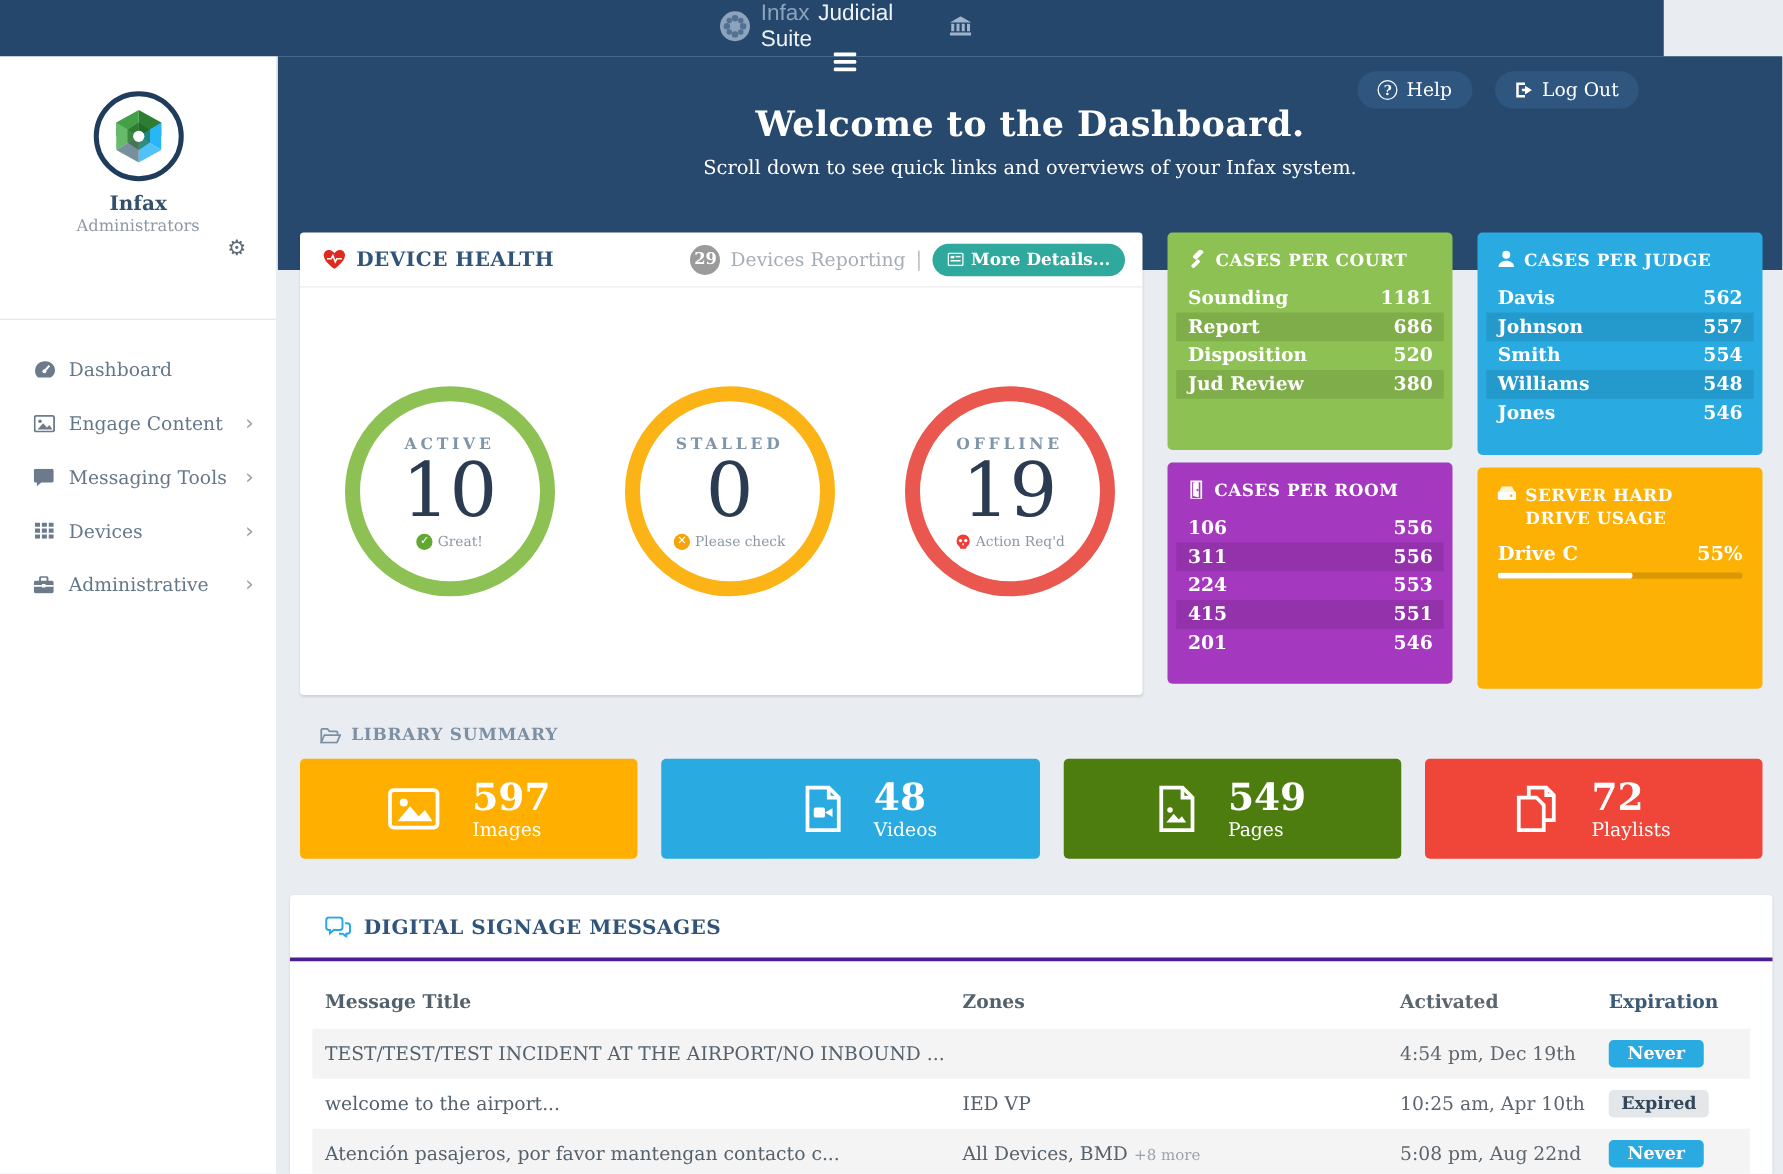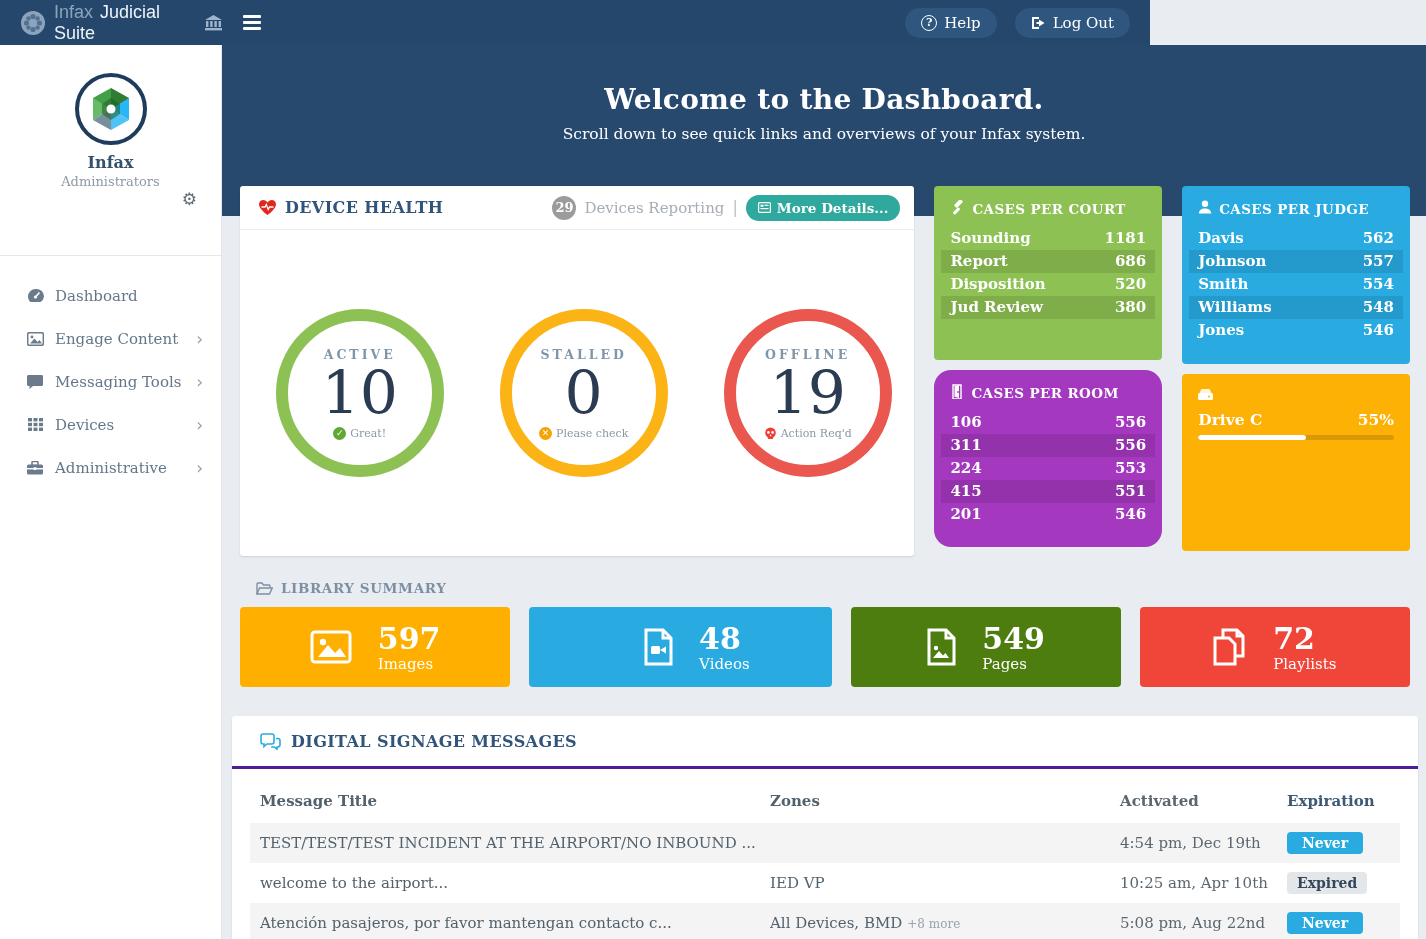--- a/index.html
+++ b/index.html
@@ -1,20 +1,20 @@
 <!DOCTYPE html>
 <html><head>
 <meta charset="utf-8">
 <style>
   * { margin:0; padding:0; box-sizing:border-box; }
   html,body { width:1426px; height:939px; overflow:hidden; }
   body { font-family:"DejaVu Serif", serif; background:#e9edf2; position:relative; }
 
   
-  .navbar { position:absolute; top:0; left:0; width:1150px; height:45px; background:#25476b; display:flex; align-items:center; z-index:30; }
+  .navbar { position:absolute; top:0; left:0; width:1331px; height:45px; background:#25476b; display:flex; align-items:center; z-index:30;flex-direction:column; }
   .brand { display:flex; align-items:center; gap:8px; padding-left:20px; width:222px; font-family:"Liberation Sans", sans-serif; font-size:18px; }
   .brand .logo-circ { width:26px; height:26px; flex:0 0 26px; }
   .brand .b1 { color:#8ba3bd; }
   .brand .b2 { color:#eef3f8; margin-left:2px; }
   .brand .bank { color:#9fb4cb; margin-left:4px; display:flex; }
   .hamburger { margin-left:21px; cursor:pointer; display:flex; flex-direction:column; gap:3px; }
   .hamburger span { display:block; width:18px; height:3px; background:#fff; border-radius:1px; }
   .nav-right { margin-left:auto; display:flex; gap:18px; padding-right:20px; }
   .nav-btn { background:#2f567e; color:#fff; border:none; height:30px; padding:0 16px; border-radius:16px; font-family:"DejaVu Serif", serif; font-size:15px; display:flex; align-items:center; gap:7px; cursor:pointer; }
   .help-q { display:inline-flex; width:16px; height:16px; border:1.5px solid #fff; border-radius:50%; align-items:center; justify-content:center; font-size:11px; font-weight:bold; }
@@ -60,21 +60,21 @@
   .sc-status { font-size:11px; color:#8a98a4; display:flex; align-items:center; gap:4px; margin-top:2px; }
   .mini-ic { width:13px; height:13px; border-radius:50%; color:#fff; display:inline-flex; align-items:center; justify-content:center; font-size:9px; font-weight:bold; font-family:"DejaVu Sans", sans-serif; }
   .mi-green { background:#61a832; }
   .mi-amber { background:#f5a306; }
 
   
   .col-sm { display:flex; flex-direction:column; gap:10px; width:228px; }
   .cpanel { border-radius:4px; padding:14px 16px; color:#fff; }
   .cp-green  { background:#8dc153; height:174px; }
   .cp-blue   { background:#29abe2; height:178px; }
-  .cp-purple { background:#a438bf; height:177px;border-radius:17px; }
+  .cp-purple { background:#a438bf; height:177px; }
   .cp-amber  { background:#fdb105; height:177px; }
   .cp-title { display:flex; align-items:flex-start; gap:7px; font-size:13.5px; font-weight:bold; letter-spacing:0.4px; margin-bottom:9px; line-height:1.35; }
   .cp-rows { font-size:15px; font-weight:bold; }
   .cp-row { display:flex; justify-content:space-between; padding:1px 9px; margin:0 -9px; line-height:21px; }
   .cp-row.alt { background:rgba(0,0,0,0.10); }
   .drive-row { display:flex; justify-content:space-between; font-size:15.5px; font-weight:bold; margin-top:4px; }
   .pbar { margin-top:6px; height:5px; background:rgba(0,0,0,0.14); border-radius:3px; overflow:hidden; }
   .pbar-fill { height:100%; background:#fff; border-radius:3px; }
 
   
@@ -420,20 +420,21 @@
         <div class="cpanel cp-amber">
           <div class="cp-title">
             <span style="margin-top:1px;">
               <svg width="15" height="12" viewBox="0 0 15 12" fill="#fff">
                   <rect x="0" y="4" width="15" height="7" rx="1.6"></rect>
                   <path d="M1.5 4 3.5 0h8L13.5 4z" opacity="0.85"></path>
                   <circle cx="11" cy="7.5" r="1" fill="#fdb105"></circle>
                   <circle cx="13" cy="7.5" r="0" fill="#fdb105"></circle>
                 </svg>
             </span>
+            <span>SERVER HARD DRIVE USAGE</span>
           </div>
           <div class="drive-row">
             <span>Drive C</span>
             <span>55%</span>
           </div>
           <div class="pbar">
             <div class="pbar-fill" style="width: 55%;"></div>
           </div>
         </div>
       </div>

